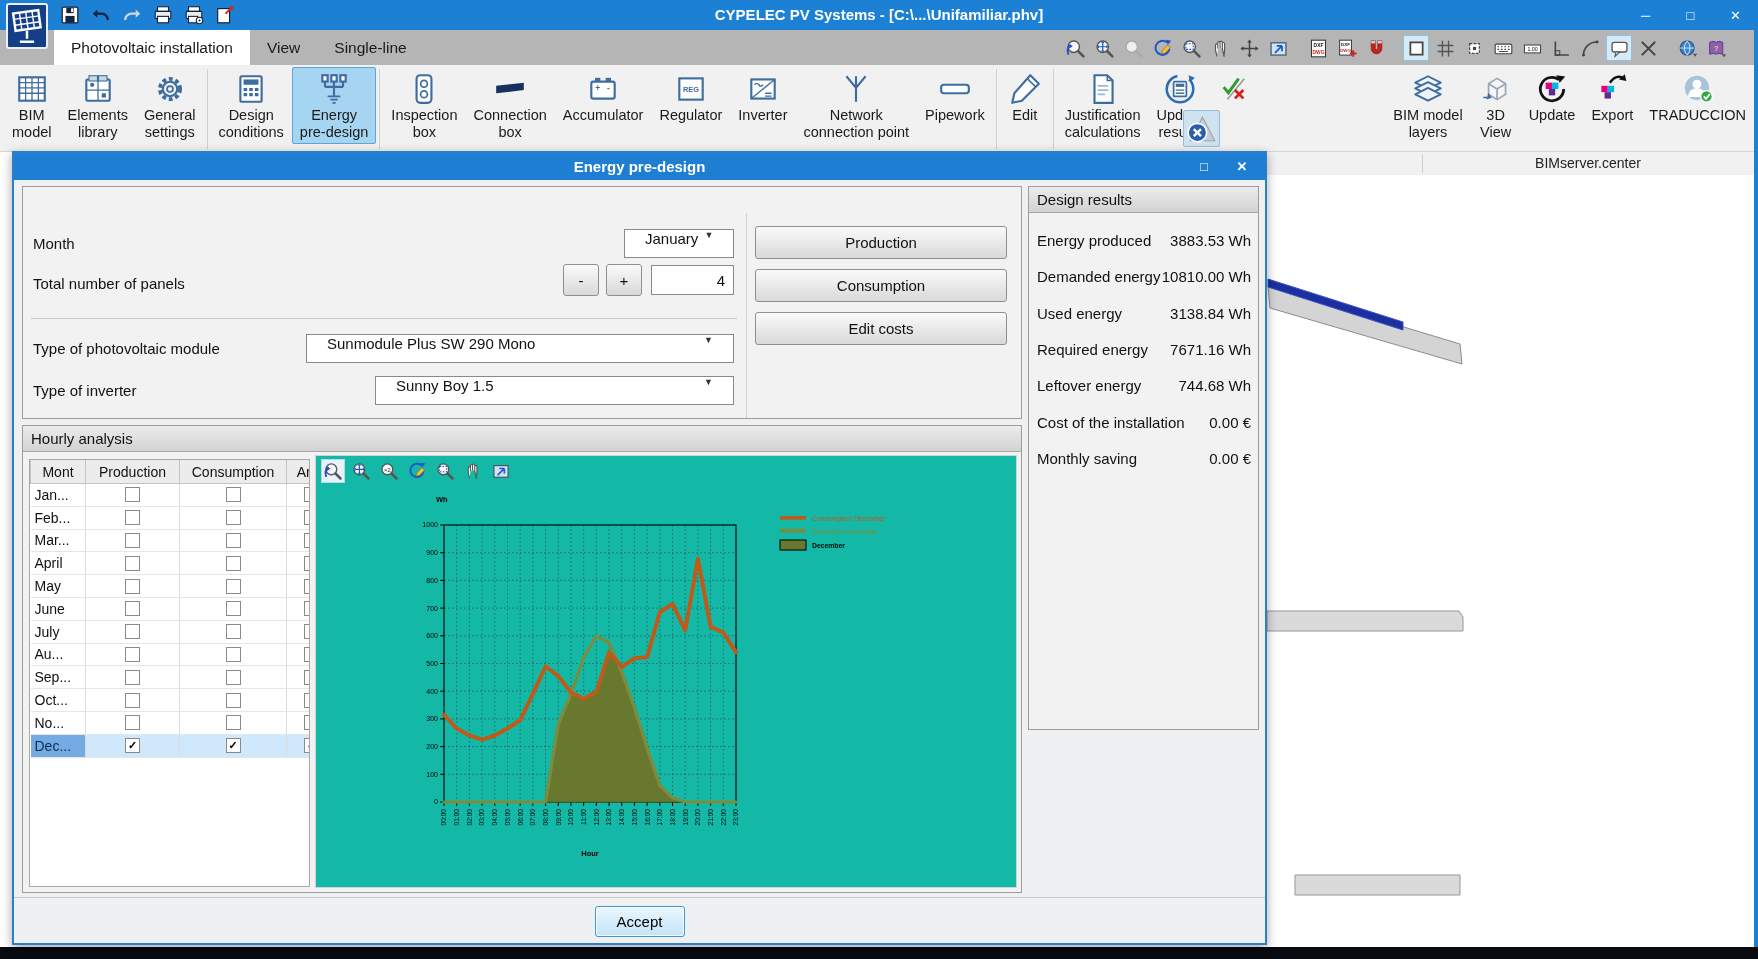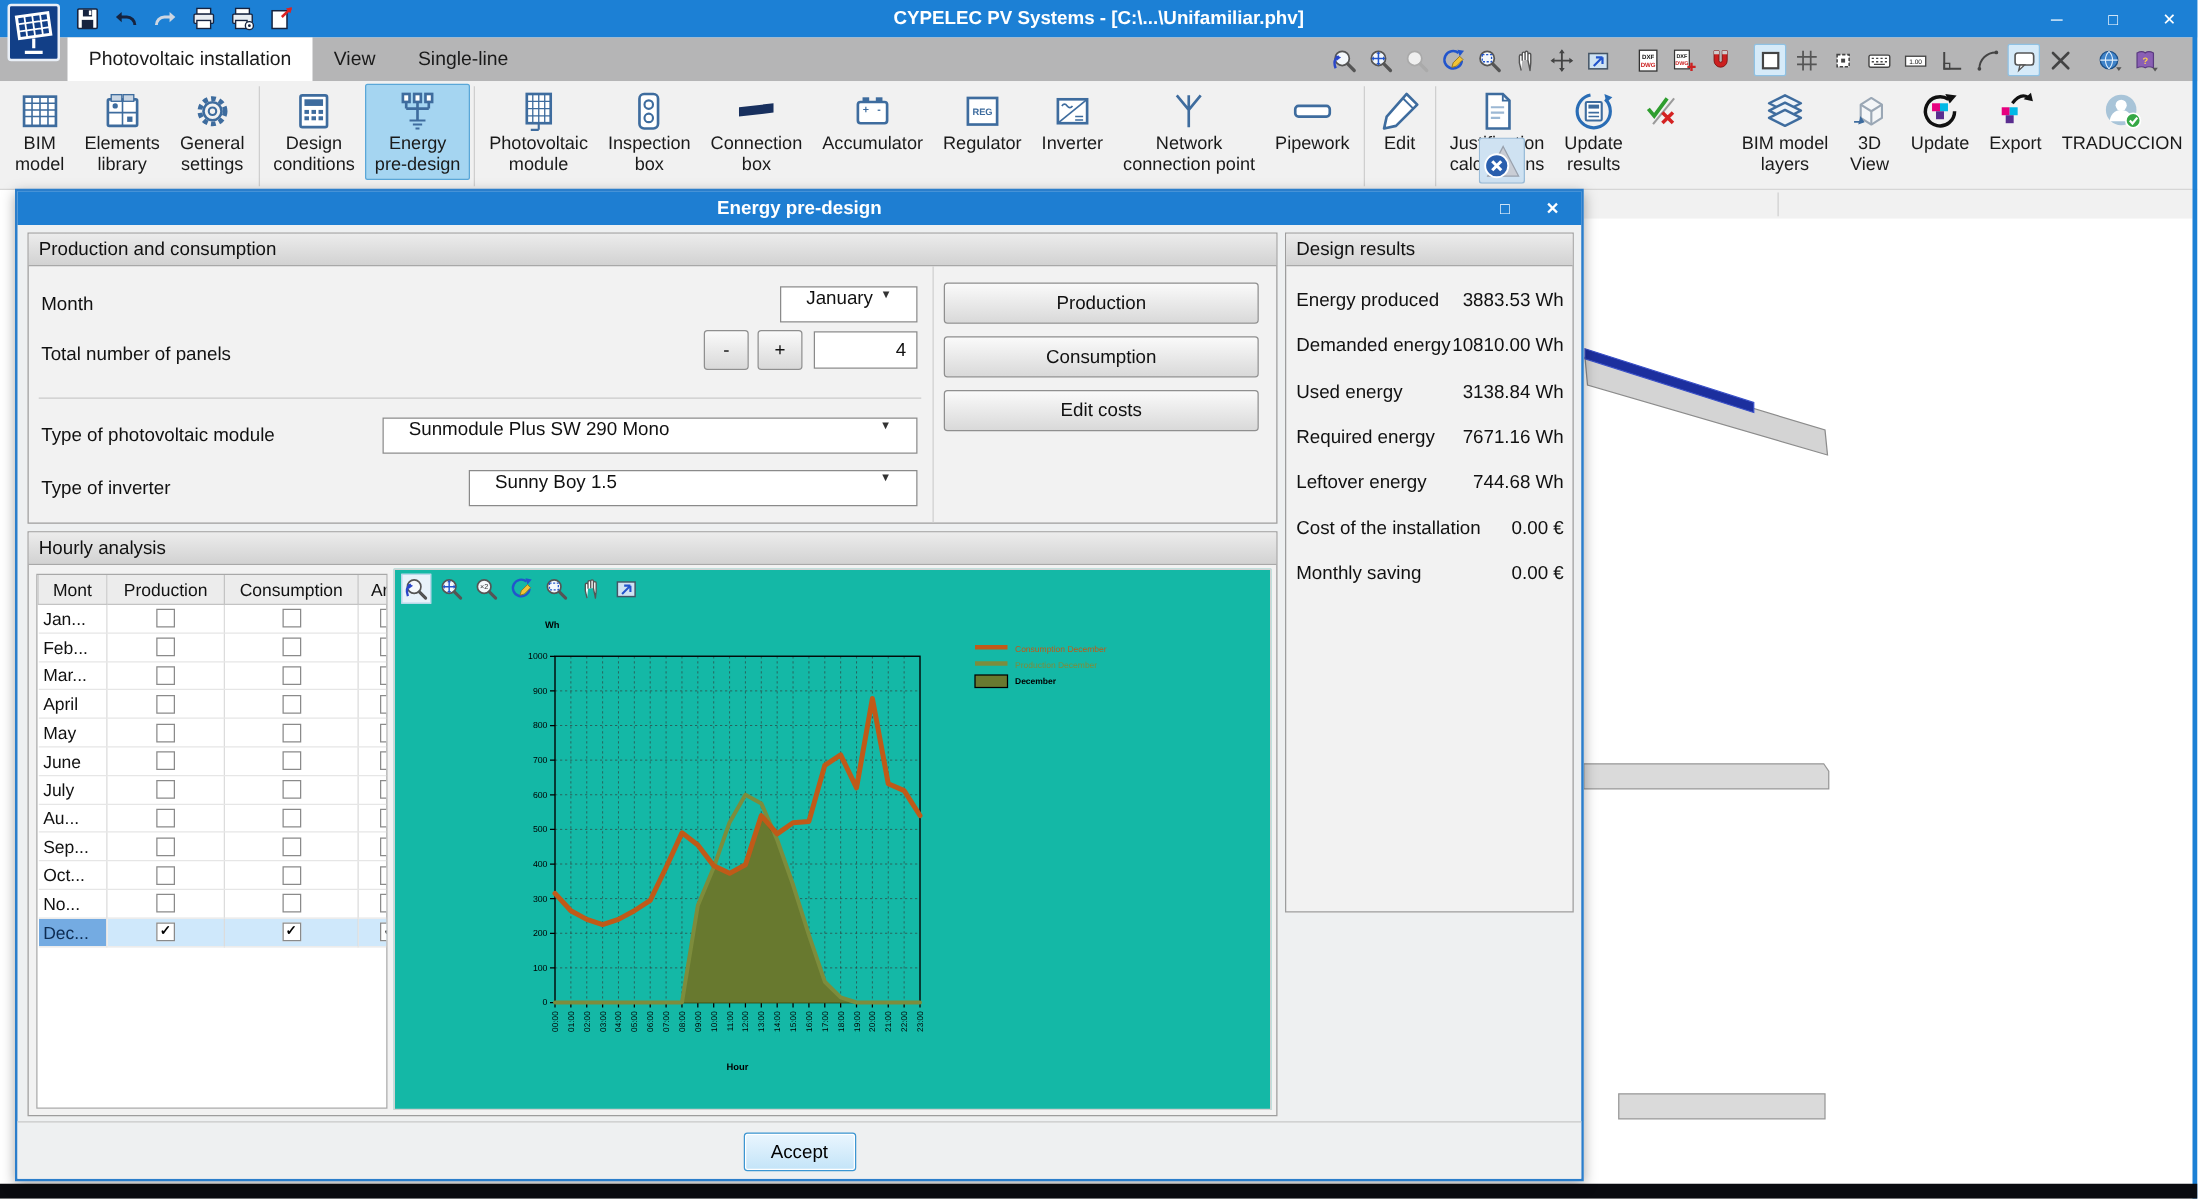--- a/index.html
+++ b/index.html
@@ -400,31 +400,20 @@
             </g>
           </svg>
         </div>
         <div class="rlab">Energy</div>
         <div class="rlab">pre-design</div>
       </div>
       <div class="rsep"></div>
       <div class="rbtn">
         <div class="ricon">
           <svg width="34" height="34" viewBox="0 0 32 32">
-            <rect x="7" y="3" width="18" height="22" fill="#fff" stroke="#3e6c9e" stroke-width="2"></rect>
-            <path d="M7,8.5h18M7,14h18M7,19.5h18M11.5,3v22M16,3v22M20.5,3v22" stroke="#3e6c9e" stroke-width="1"></path>
-            <path d="M16,25 v5 M16,30 l-6,0" stroke="#3e6c9e" stroke-width="1.6" fill="none"></path>
-          </svg>
-        </div>
-        <div class="rlab">Photovoltaic</div>
-        <div class="rlab">module</div>
-      </div>
-      <div class="rbtn">
-        <div class="ricon">
-          <svg width="34" height="34" viewBox="0 0 32 32">
             <rect x="9" y="3" width="14" height="26" rx="3.5" fill="#fff" stroke="#3e6c9e" stroke-width="2"></rect>
             <circle cx="16" cy="11" r="3.2" fill="none" stroke="#3e6c9e" stroke-width="1.6"></circle>
             <circle cx="16" cy="21" r="3.2" fill="none" stroke="#3e6c9e" stroke-width="1.6"></circle>
           </svg>
         </div>
         <div class="rlab">Inspection</div>
         <div class="rlab">box</div>
       </div>
       <div class="rbtn">
         <div class="ricon">
@@ -595,20 +584,21 @@
   <div class="errbadge">
     <svg width="37" height="37" viewBox="0 0 36 36">
       <rect x="0.5" y="0.5" width="35" height="35" rx="2" fill="#cfe2f2" stroke="#9abcd8"></rect>
       <path d="M19,7 L31,30 H7 z" fill="#c9cdd5" stroke="#99a1ad" stroke-width="1"></path>
       <circle cx="14" cy="22" r="9" fill="#2a5fae" stroke="#fff" stroke-width="1.5"></circle>
       <path d="M10.5,18.5 l7,7 M17.5,18.5 l-7,7" stroke="#fff" stroke-width="2.4"></path>
     </svg>
   </div>
   <div class="glrow">
     <div class="div"></div>
+    <div class="lab">BIMserver.center</div>
   </div>
 
   <div class="canvas">
     <svg width="487" height="772" viewBox="0 0 487 772">
       <polygon points="1,111 193,169 195,189 3,133" fill="#d4d4d4" stroke="#8c8c8c" stroke-width="1"></polygon>
       <polygon points="1,104 136,147 136,155 1,112" fill="#1c2f9e" stroke="#3a50c8" stroke-width="1"></polygon>
       <polygon points="0,436 192,436 196,442 196,456 0,456" fill="#dadada" stroke="#979797" stroke-width="1"></polygon>
       <polygon points="28,700 193,700 193,720 28,720" fill="#dadada" stroke="#979797" stroke-width="1"></polygon>
     </svg>
   </div>
@@ -618,21 +608,20 @@
   <div class="dialog">
     <div class="dtitle">
       <span>Energy pre-design</span>
       <div class="dbtns" id="dialog-controls">
           <div class="dbtn">□</div>
           <div class="dbtn">✕</div>
         </div>
     </div>
 
     <div class="group gpc">
-      <div class="ghead">Production and consumption</div>
       <div class="flabel" style="left:10px;top:42px;">Month</div>
       <div class="combo" style="left:601px;top:42px;width:110px;">
         <span>January</span>
         <span class="car">▼</span>
       </div>
       <div class="flabel" style="left:10px;top:82px;">Total number of panels</div>
       <div class="pbtn" style="left:540px;top:77px;width:36px;height:32px;">-</div>
       <div class="pbtn" style="left:583px;top:77px;width:36px;height:32px;">+</div>
       <div class="numin" style="left:628px;top:78px;width:83px;height:30px;">4</div>
       <div class="hsep" style="left:8px;top:131px;width:706px;"></div>

